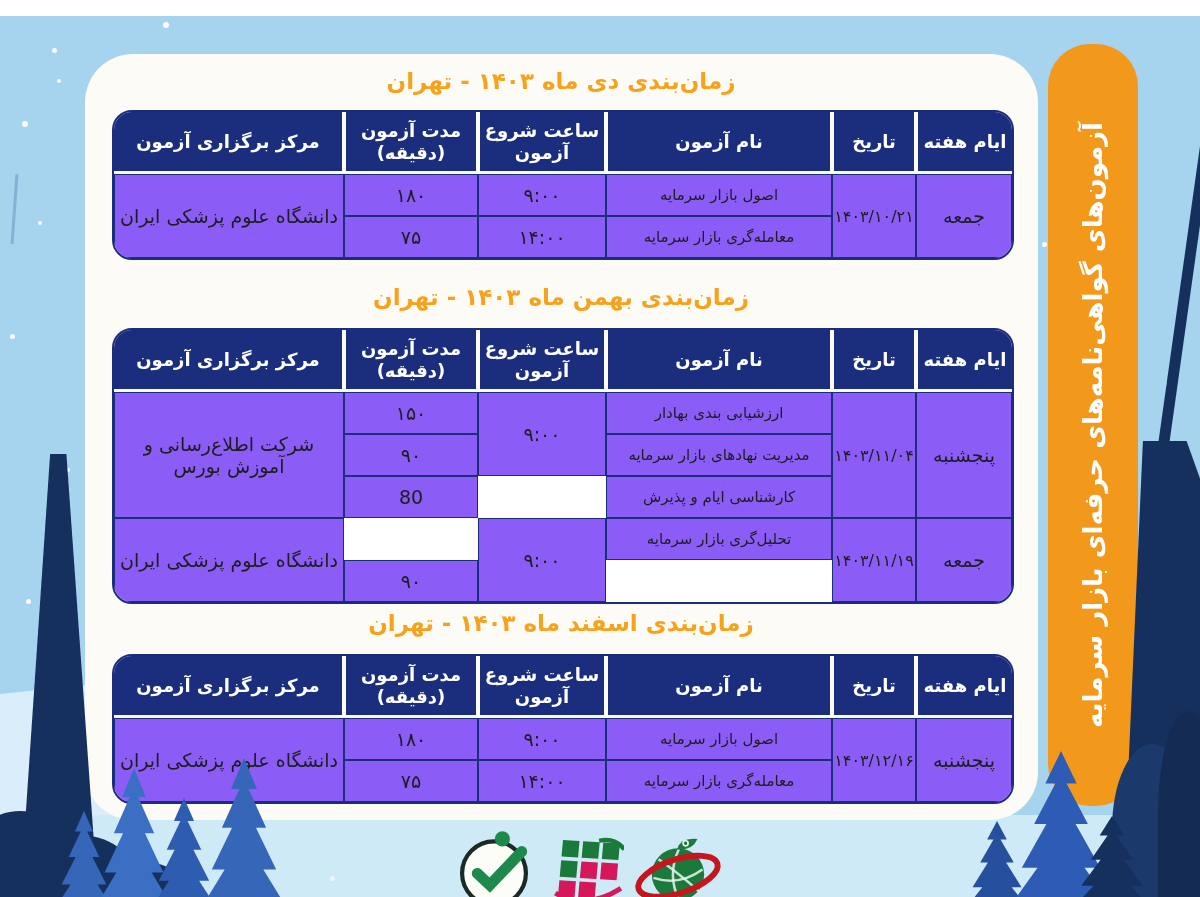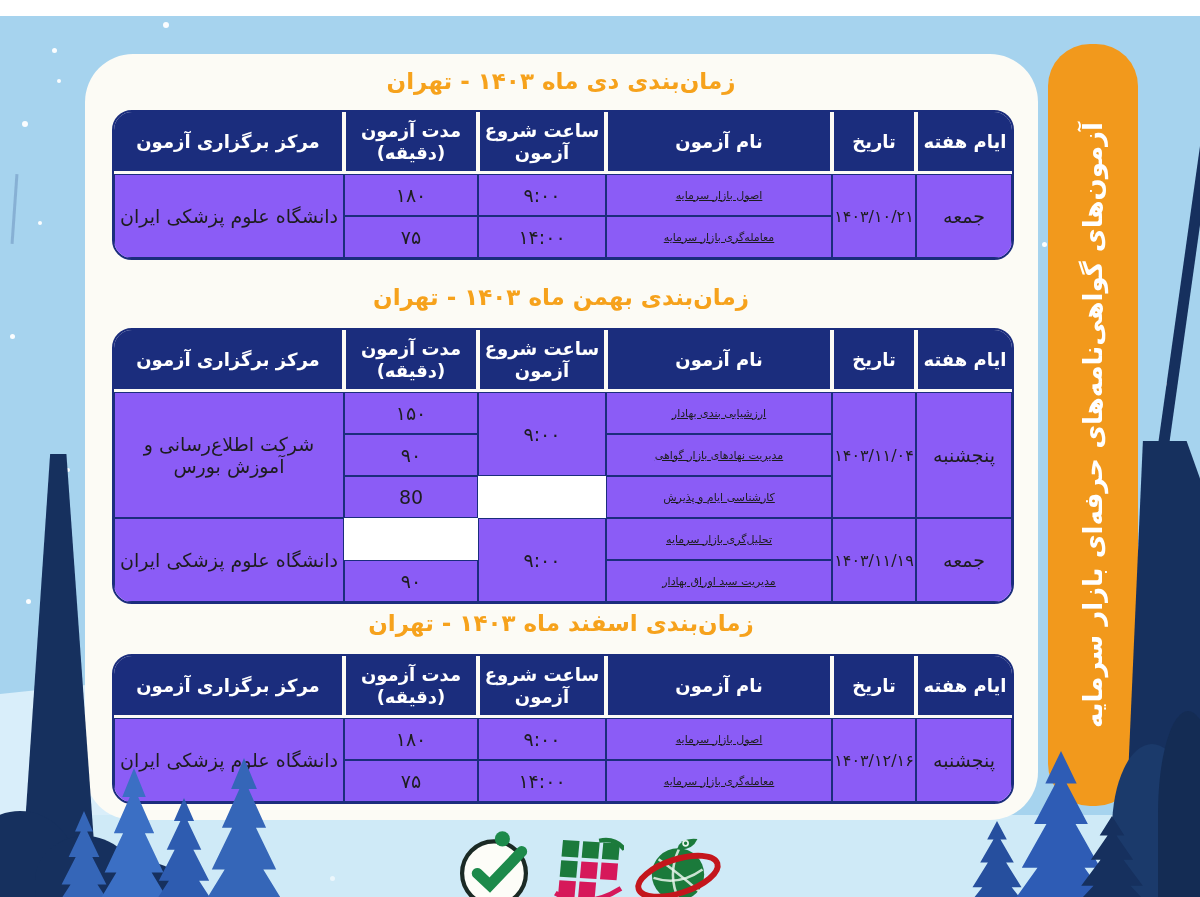--- a/index.html
+++ b/index.html
@@ -23,21 +23,21 @@
   .section-title{position:absolute;left:27px;width:898px;text-align:center;color:#f6a21c;font-weight:bold;font-size:23px;direction:rtl;}
 
   
   .tbl{position:absolute;left:27px;width:898px;border:2px solid #1b2d7d;border-radius:20px;overflow:hidden;background:#ffffff;display:grid;grid-template-columns:96px 84px 226px 128px 134px 230px;direction:rtl;}
   .tbl-2rows{grid-template-rows:62px 42px 42px;}
   .tbl-5rows{grid-template-rows:62px repeat(5,42px);}
   .hc{background:#1b2d7d;color:#ffffff;font-weight:bold;font-size:18px;line-height:1.2;display:flex;align-items:center;justify-content:center;text-align:center;border-inline:2px solid #fcfbf5;border-bottom:3px solid #fcfbf5;padding:0 2px;}
   .hc-first{border-inline-start:0;}
   .hc-last{border-inline-end:0;}
   .bc{border:1px solid #1b2d7d;display:flex;align-items:center;justify-content:center;text-align:center;color:#1d1d1f;font-size:19px;background:#8b5cf6;overflow:hidden;padding:0 3px;}
-  .bc-name{font-size:11px;white-space:nowrap;text-decoration:underline;}
+  .bc-name{font-size:15px;white-space:nowrap;}
   .bc-date{font-size:16px;}
   .bc-num{font-size:19px;}
 
   
   .banner{position:absolute;left:1048px;top:28px;width:90px;height:762px;background:#f2991c;border-radius:42px;z-index:3;}
   .banner-text{position:absolute;top:50%;left:50%;width:740px;transform:translate(-50%,-50%) rotate(-90deg);white-space:nowrap;text-align:center;color:#ffffff;font-weight:bold;font-size:26px;direction:rtl;}
 
   .scene{z-index:4;}
   .logo{position:absolute;z-index:5;}
 </style>
@@ -98,31 +98,30 @@
       <div class="hc" style="grid-area:1/4">ساعت شروع آزمون</div>
       <div class="hc" style="grid-area:1/5">مدت آزمون (دقیقه)</div>
       <div class="hc hc-last" style="grid-area:1/6">مرکز برگزاری آزمون</div>
 
       <div class="bc" style="grid-area:2/1/5/2">پنجشنبه</div>
       <div class="bc bc-date" style="grid-area:2/2/5/3">۱۴۰۳/۱۱/۰۴</div>
       <div class="bc" style="grid-area:2/6/5/7">شرکت اطلاع‌رسانی و آموزش بورس</div>
       <div class="bc bc-name" style="grid-area:2/3">ارزشیابی بندی بهادار</div>
       <div class="bc bc-num" style="grid-area:2/4/4/5">۹:۰۰</div>
       <div class="bc bc-num" style="grid-area:2/5">۱۵۰</div>
-      <div class="bc bc-name" style="grid-area:3/3">مدیریت نهادهای بازار گواهی</div>
+      <div class="bc bc-name" style="grid-area:3/3">مدیریت نهادهای بازار سرمایه</div>
       <div class="bc bc-num" style="grid-area:3/5">۹۰</div>
       <div class="bc bc-name" style="grid-area:4/3">کارشناسی ایام و پذیرش</div>
       <div class="bc bc-num" style="grid-area:4/5">80</div>
 
       <div class="bc" style="grid-area:5/1/7/2">جمعه</div>
       <div class="bc bc-date" style="grid-area:5/2/7/3">۱۴۰۳/۱۱/۱۹</div>
       <div class="bc" style="grid-area:5/6/7/7">دانشگاه علوم پزشکی ایران</div>
       <div class="bc bc-name" style="grid-area:5/3">تحلیل‌گری بازار سرمایه</div>
       <div class="bc bc-num" style="grid-area:5/4/7/5">۹:۰۰</div>
-      <div class="bc bc-name" style="grid-area:6/3">مدیریت سبد اوراق بهادار</div>
       <div class="bc bc-num" style="grid-area:6/5">۹۰</div>
     </div>
 
     <div class="section-title" style="top:556px">زمان‌بندی اسفند ماه ۱۴۰۳ - تهران</div>
 
     <div class="tbl tbl-2rows" style="top:600px">
       <div class="hc hc-first" style="grid-area:1/1">ایام هفته</div>
       <div class="hc" style="grid-area:1/2">تاریخ</div>
       <div class="hc" style="grid-area:1/3">نام آزمون</div>
       <div class="hc" style="grid-area:1/4">ساعت شروع آزمون</div>

